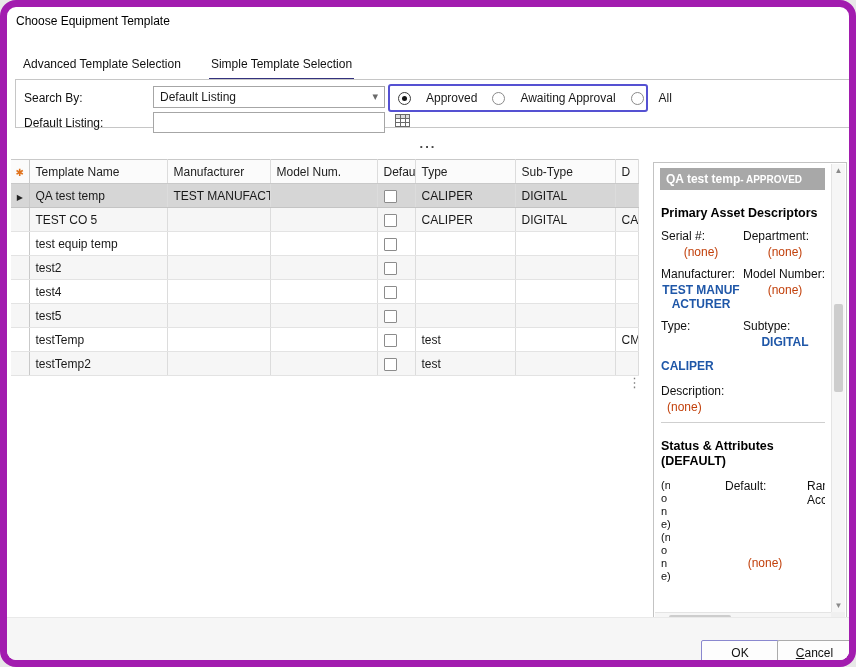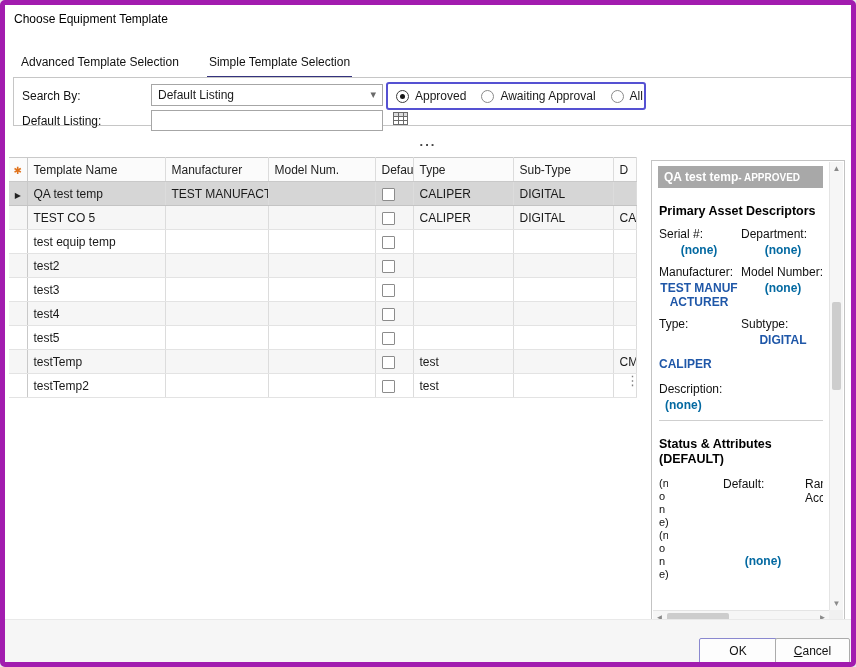--- a/index.html
+++ b/index.html
@@ -1,19 +1,19 @@
 <!DOCTYPE html>
 <html style="--accent: #5551d2; --tab_underline: #34327e; --blue_text: #1f57a8; --preview_header_bg: #a8a8a8; --selected_row: #d6d6d6;"><head>
 <meta charset="utf-8">
 <style>
   * { box-sizing: border-box; margin: 0; padding: 0; }
   body { background: #e8e8e8; font-family: "Liberation Sans", sans-serif; }
   .dialog {
     position: relative; width: 856px; height: 667px; background: #fff;
-    border: 5px solid #a21caf; border-radius: 5px; overflow: hidden;
+    border: 7px solid #a21caf; border-radius: 16px; overflow: hidden;
     font-size: 12px; color: #1a1a1a;
   }
   .dlg-title { position: absolute; left: 9px; top: 7px; font-size: 12px; color: #000; }
 
   
   .tabs { position: absolute; left: 14px; top: 46px; display: flex; gap: 26px; }
   .tab { padding: 4px 2px 7px 2px; cursor: default; color: #111; }
   .tab.active { border-bottom: 3px solid var(--tab_underline, #34327e); }
 
   
@@ -24,21 +24,21 @@
   .sp-lbl2 { left: 8px; top: 36px; }
   .dropdown { position: absolute; left: 137px; top: 6px; width: 232px; height: 22px;
     border: 1px solid #a6a6a6; background: #fff; display: flex; align-items: center; padding-left: 6px; }
   .dropdown .caret { position: absolute; right: 6px; top: 3px; color: #6a6a6a; font-size: 11px; }
   .textbox { position: absolute; left: 137px; top: 32px; width: 232px; height: 21px;
     border: 1px solid #a6a6a6; background: #fff; font: inherit; padding: 0 5px; }
   .grid-icon-btn { position: absolute; left: 378px; top: 34px; width: 17px; height: 15px; background: transparent; border: none; }
   .radio-group { position: absolute; left: 372px; top: 4px; width: 260px; height: 28px;
     border: 2px solid var(--accent, #5551d2); border-radius: 3px; background: #fff;
     display: flex; align-items: center; padding: 0 8px; gap: 15px; }
-  .radio-opt { display: flex; align-items: center; gap: 6px; white-space: nowrap; }
+  .radio-opt { display: flex; align-items: center; gap: 15px; white-space: nowrap; }
   .radio { width: 13px; height: 13px; border-radius: 50%; border: 1px solid #8a8a8a; background: #fff; position: relative; flex: none; }
   .radio.sel { border-color: #3c3c3c; }
   .radio.sel::after { content: ""; position: absolute; left: 3px; top: 3px; width: 5px; height: 5px; border-radius: 50%; background: #161616; }
 
   .h-splitter { position: absolute; left: 0; top: 130px; width: 100%; text-align: center;
     color: #444; font-weight: bold; letter-spacing: 2px; font-size: 13px; line-height: 14px; }
   .v-splitter { position: absolute; left: 621px; top: 372px; color: #808080; font-size: 13px; line-height: 8px; width: 10px; text-align: center; }
 
   
   table.grid { position: absolute; left: 4px; top: 152px; width: 627px;
@@ -62,21 +62,21 @@
     border: 1px solid #c3c3c3; background: #fff; overflow: hidden; }
   .pv-header { position: absolute; left: 6px; top: 5px; right: 21px; height: 22px;
     background: var(--preview_header_bg, #a8a8a8); color: #fff; display: flex; align-items: center; padding-left: 6px;
     white-space: nowrap; overflow: hidden; }
   .pv-header .t1 { font-weight: bold; font-size: 12px; }
   .pv-header .t2 { font-weight: bold; font-size: 10px; }
   .pv-content { position: absolute; left: 7px; top: 27px; right: 21px; bottom: 15px; overflow: hidden; }
   .pv-heading { font-weight: bold; font-size: 12.5px; color: #000; margin: 16px 0 8px 0; line-height: 15px; }
   .pvrow { display: grid; grid-template-columns: 80px 84px; column-gap: 2px; margin-bottom: 3px; }
   .pv-label { color: #111; line-height: 14px; }
-  .pv-value { text-align: center; color: #0369a1; line-height: 14px; margin: 2px 0 8px 0; font-weight: bold; }
+  .pv-value { text-align: center; color: #c2410c; line-height: 14px; margin: 2px 0 8px 0; }
   .pv-value.blue { color: var(--blue_text, #1f57a8); font-weight: bold; word-break: break-all; }
   .pv-value.leftal { text-align: left; }
   .pv-sep { border: none; border-top: 1px solid #cfcfcf; margin: 8px 0 6px 0; }
   .pv-ind { margin-left: 6px; text-align: left; }
   .pv-grid3 { display: grid; grid-template-columns: 62px 80px 12px; column-gap: 2px; margin-top: 10px; }
   .pv-vert { grid-row: 1 / span 2; width: 9px; font-size: 11px; line-height: 13px;
     word-break: break-all; overflow: hidden; height: 138px; color: #111; }
   .pv-g3-val { text-align: center; margin-top: 10px; }
 
   
@@ -199,30 +199,20 @@
         <td></td>
         <td></td>
         <td class="chk"><span class="checkbox"></span></td>
         <td></td>
         <td></td>
         <td></td>
       </tr>
       <tr>
         <td class="ind"></td>
         <td>test2</td>
-        <td></td>
-        <td></td>
-        <td class="chk"><span class="checkbox"></span></td>
-        <td></td>
-        <td></td>
-        <td></td>
-      </tr>
-      <tr>
-        <td class="ind"></td>
-        <td>test3</td>
         <td></td>
         <td></td>
         <td class="chk"><span class="checkbox"></span></td>
         <td></td>
         <td></td>
         <td></td>
       </tr>
       <tr>
         <td class="ind"></td>
         <td>test4</td>

